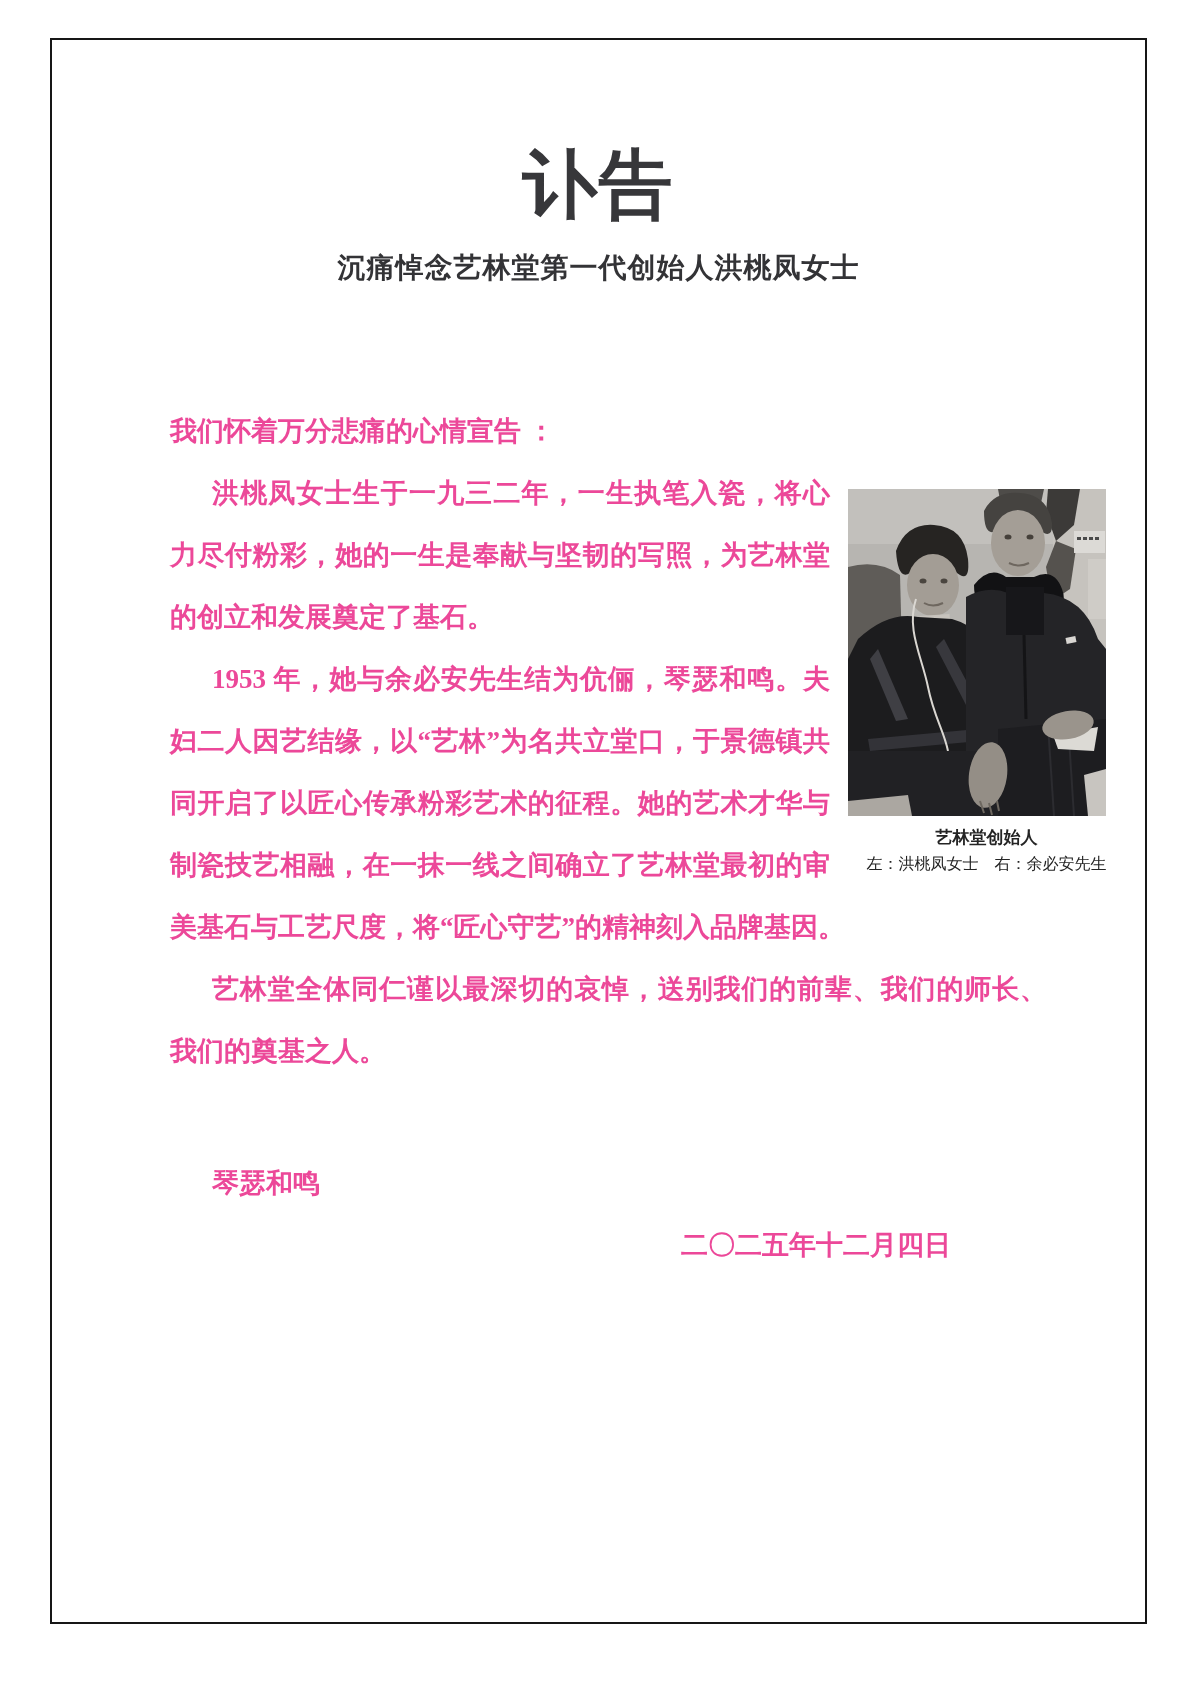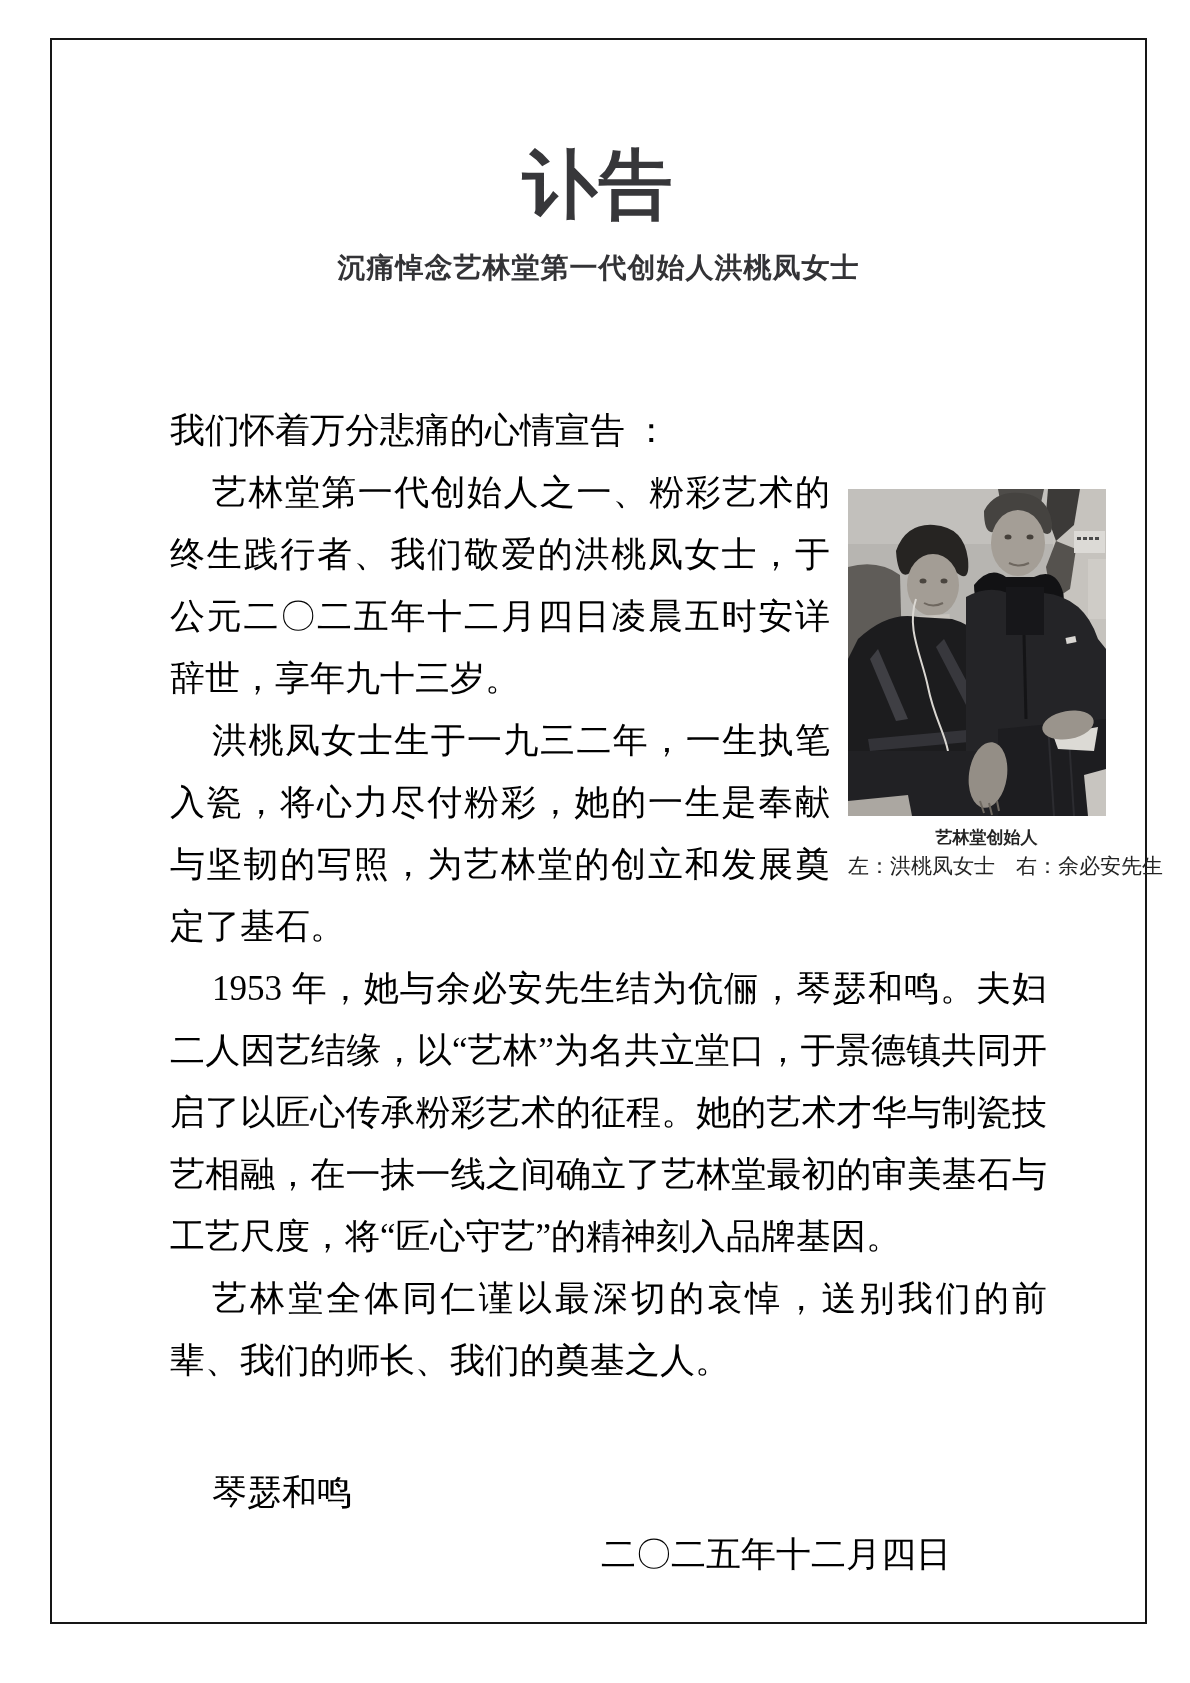--- a/index.html
+++ b/index.html
@@ -38,24 +38,25 @@
     font-family: "Liberation Sans", "DejaVu Sans", sans-serif;
     font-weight: bold;
     font-size: 28px;
     line-height: 1;
     letter-spacing: 1px;
     color: #333336;
   }
   .body-text {
     margin: 118px 0 0 118px;
     width: 877px;
-    font-size: 35px;
+    font-size: 27px;
     line-height: 62px;
     text-align: justify;
-    color: #000000;
+    color: #ec4899;
+    font-weight: bold;
   }
   .body-text p { margin: 0; }
   .para { text-indent: 42px; }
   .photo-float-spacer {
     float: right;
     width: 217px;
     height: 402px;
   }
   .closing { text-indent: 42px; margin-top: 70px !important; }
   .signature { text-align: right; padding-right: 36px; }
@@ -76,39 +77,38 @@
     margin-top: 12px;
     text-align: center;
     font-size: 17px;
     font-weight: bold;
     line-height: 1.2;
     color: #242424;
   }
   .caption-names {
     margin-top: 6px;
     text-align: center;
-    font-size: 21px;
+    font-size: 16px;
     line-height: 1.2;
     white-space: nowrap;
     color: #242424;
   }
 </style>
 </head>
 <body>
 
 <div class="page">
   <div class="frame">
 
     <h1 class="doc-title">讣告</h1>
     <h2 class="doc-subtitle">沉痛悼念艺林堂第一代创始人洪桃凤女士</h2>
 
     <div class="body-text">
       <p class="salutation">我们怀着万分悲痛的心情宣告 ：</p>
       <div class="photo-float-spacer"></div>
-      <p class="para">艺林堂第一代创始人之一、粉彩艺术的终生践行者、我们敬爱的洪桃凤女士，于公元二〇二五年十二月四日凌晨五时安详辞世，享年九十三岁。</p>
       <p class="para">洪桃凤女士生于一九三二年，一生执笔入瓷，将心力尽付粉彩，她的一生是奉献与坚韧的写照，为艺林堂的创立和发展奠定了基石。</p>
       <p class="para">1953 年，她与余必安先生结为伉俪，琴瑟和鸣。夫妇二人因艺结缘，以“艺林”为名共立堂口，于景德镇共同开启了以匠心传承粉彩艺术的征程。她的艺术才华与制瓷技艺相融，在一抹一线之间确立了艺林堂最初的审美基石与工艺尺度，将“匠心守艺”的精神刻入品牌基因。</p>
       <p class="para">艺林堂全体同仁谨以最深切的哀悼，送别我们的前辈、我们的师长、我们的奠基之人。</p>
       <p class="closing">琴瑟和鸣</p>
       <p class="sign-date">二〇二五年十二月四日</p>
     </div>
   </div>
 
   <figure class="photo-figure">
     <svg class="photo-box" viewBox="0 0 258 327" width="258" height="327" xmlns="http://www.w3.org/2000/svg">

